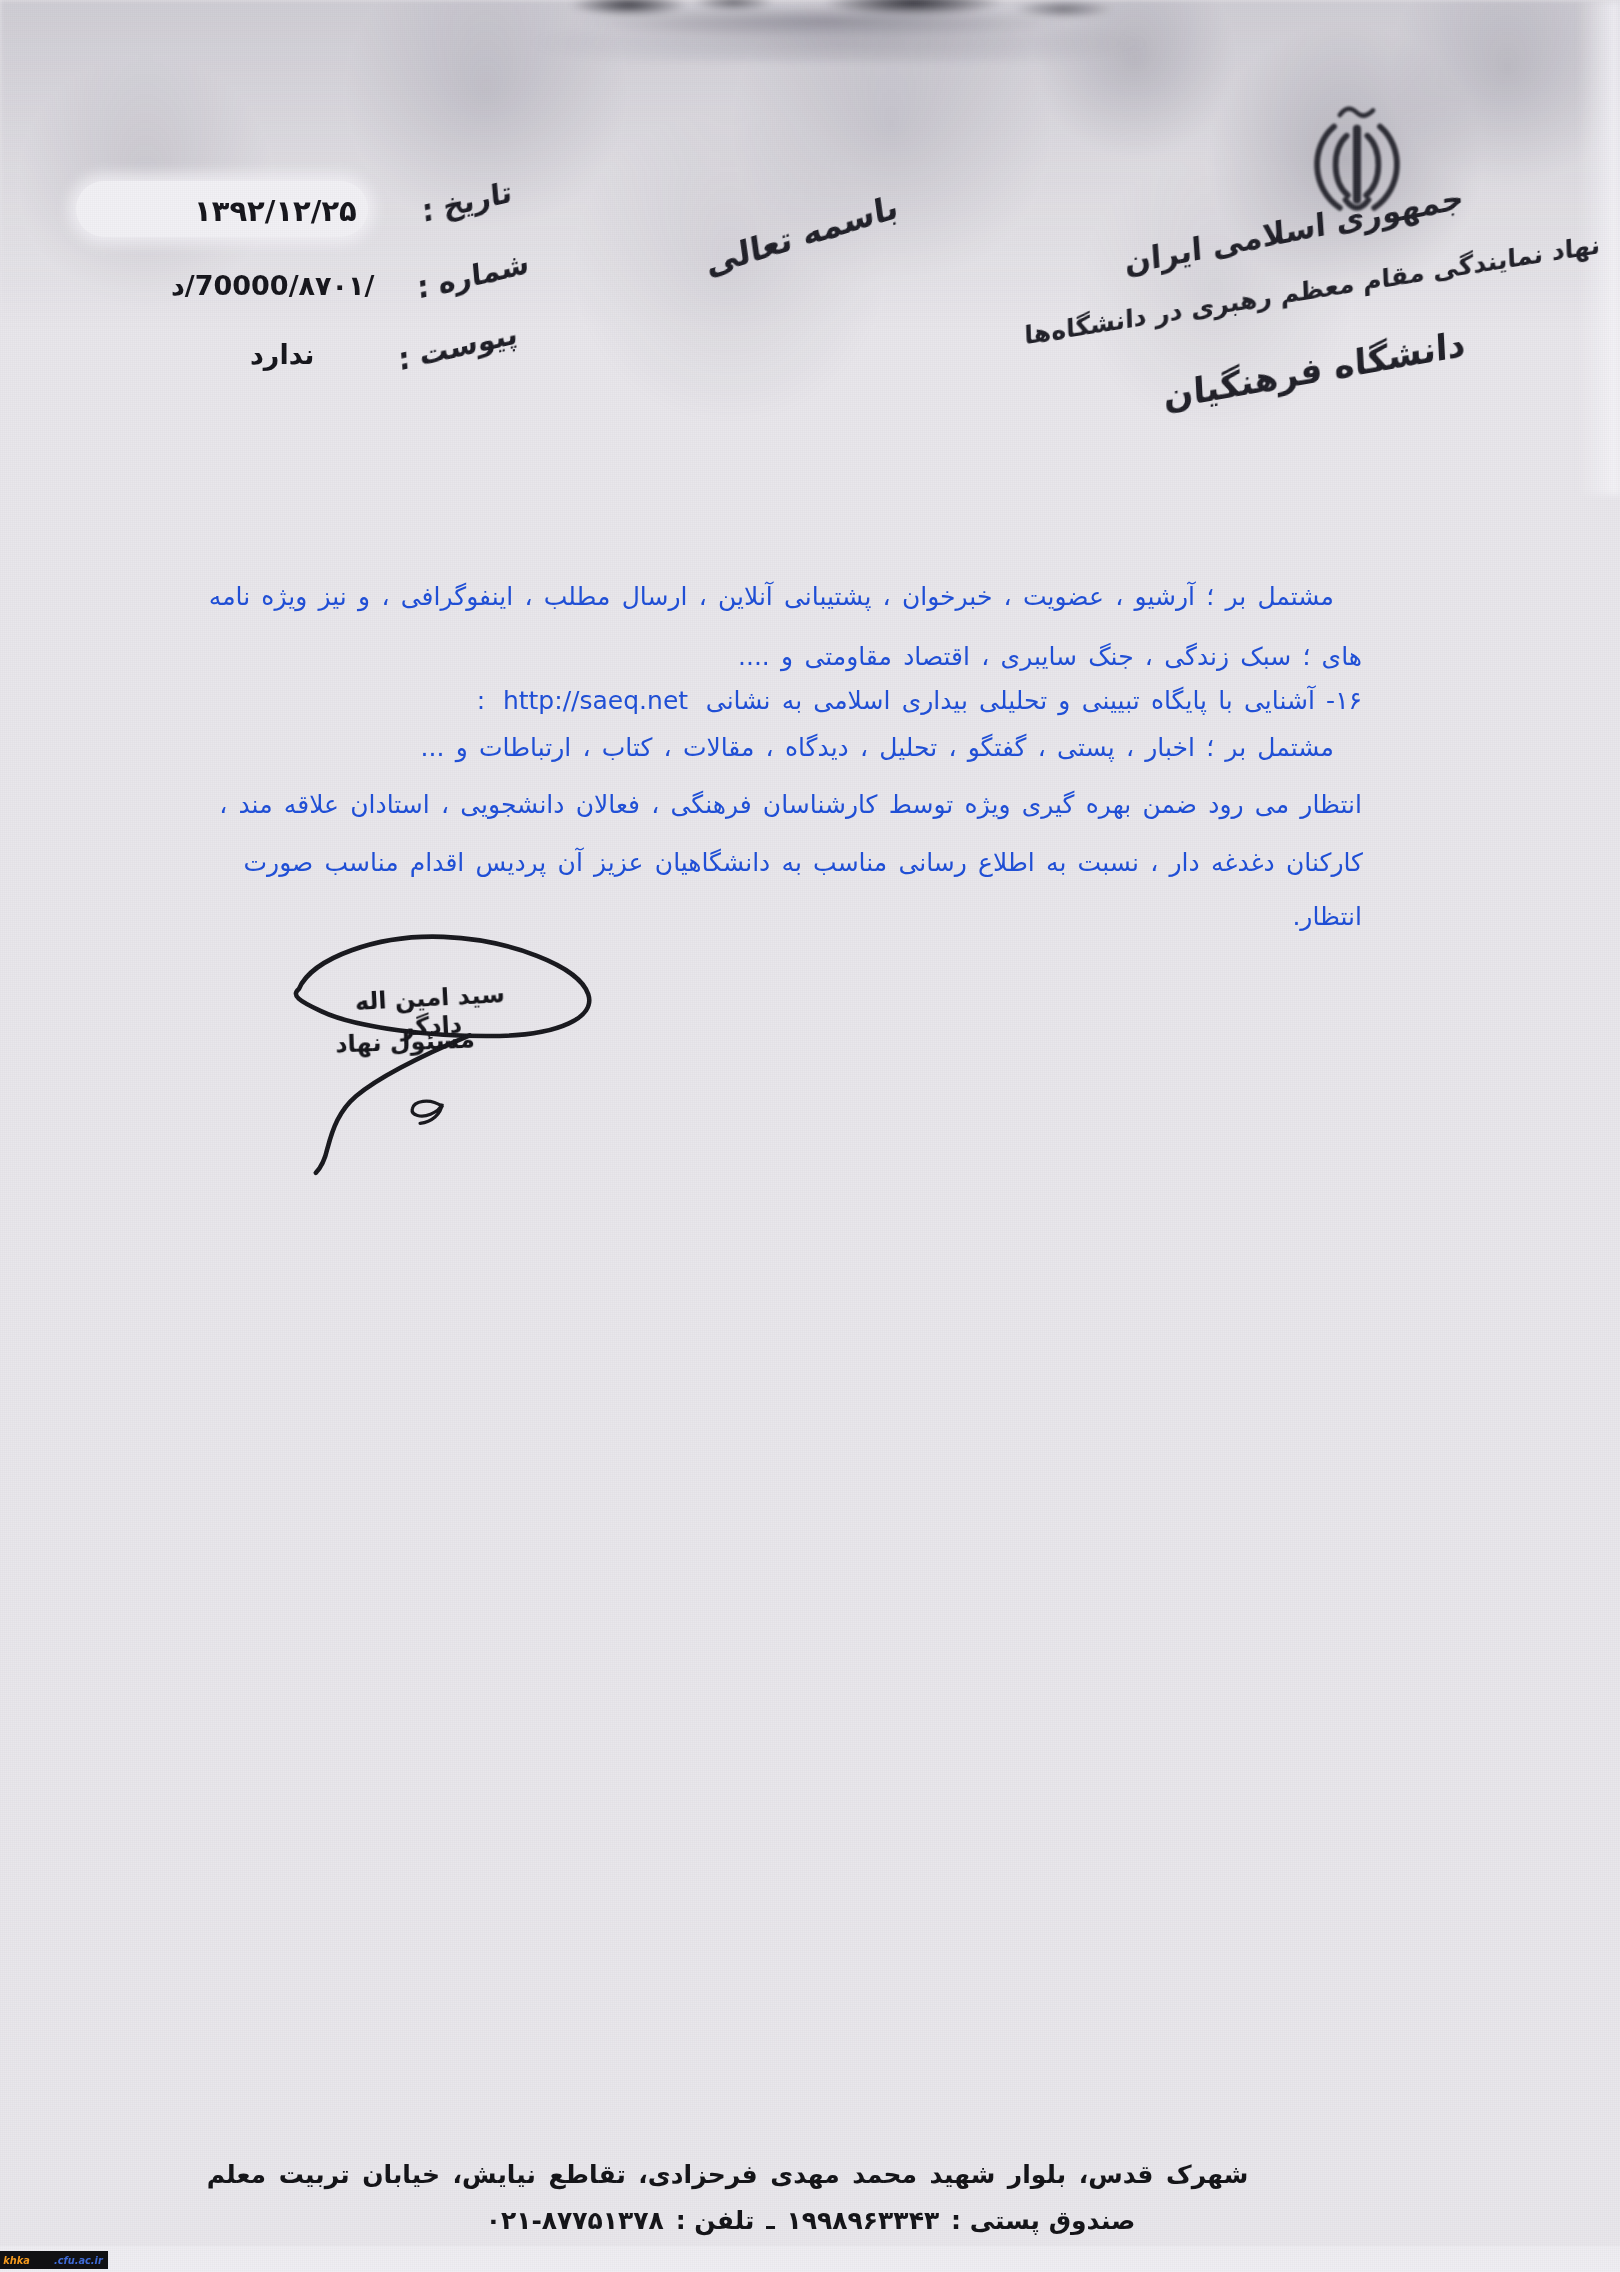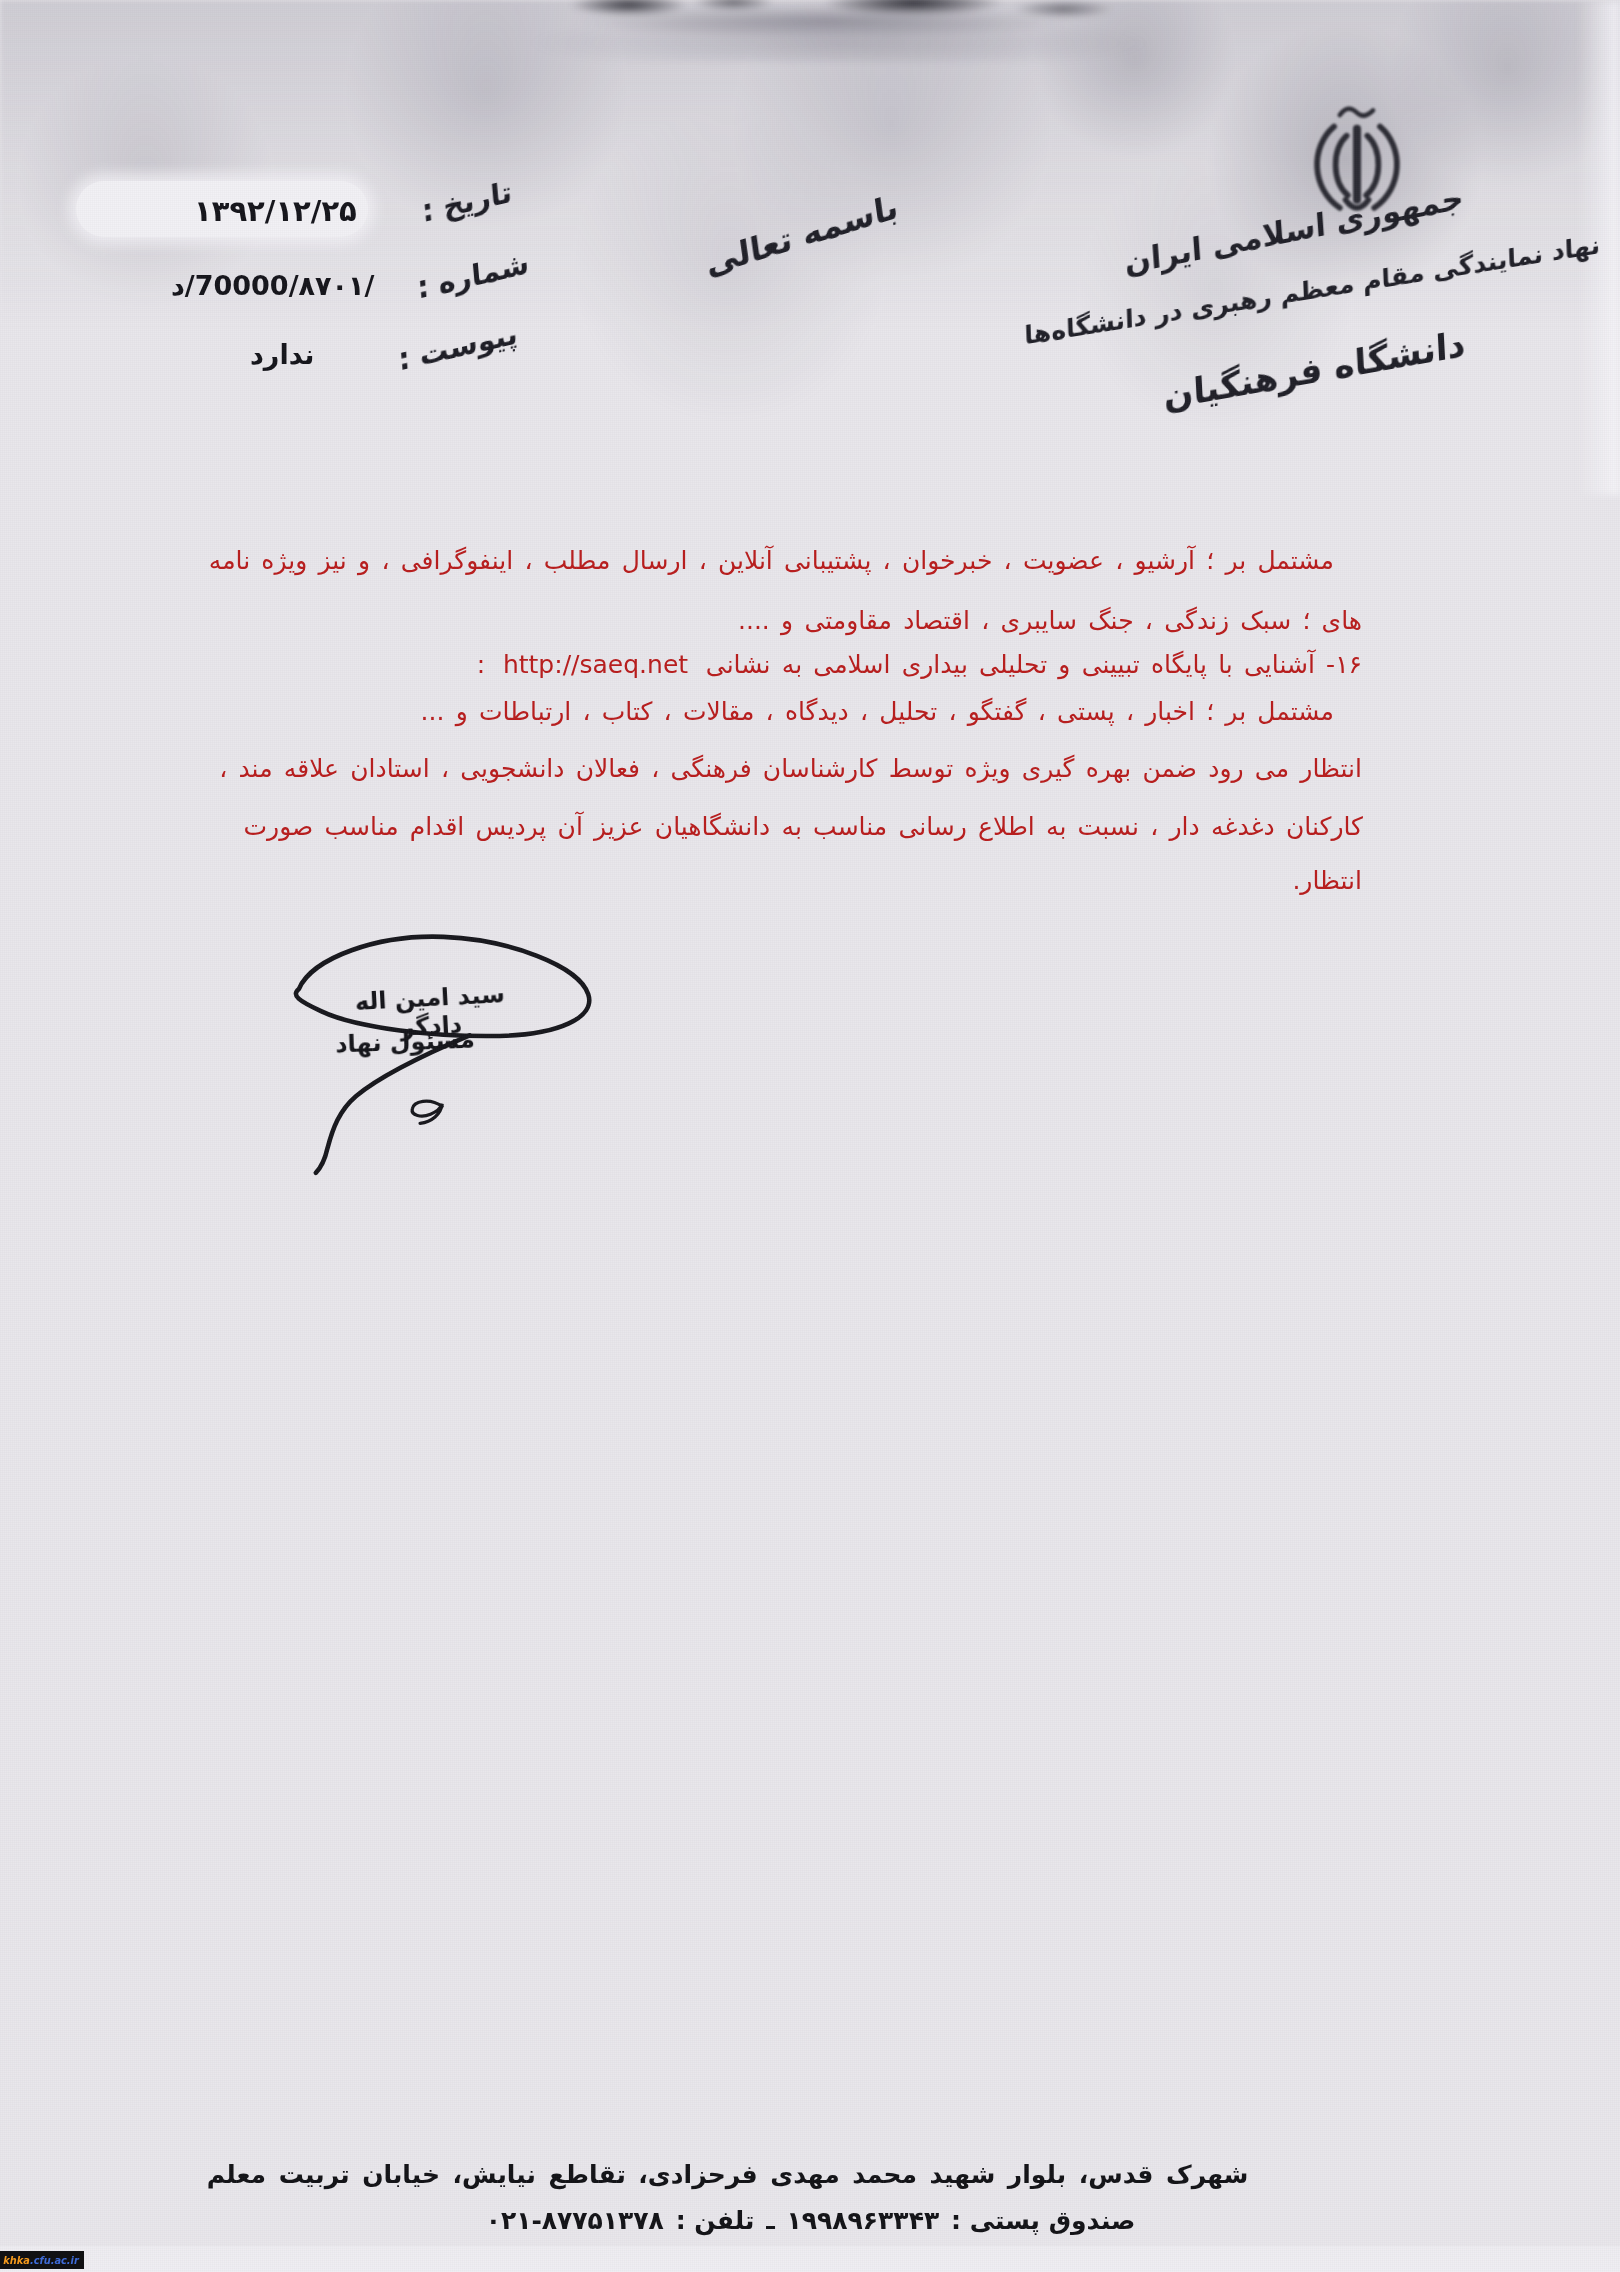--- a/index.html
+++ b/index.html
@@ -62,21 +62,21 @@
   .meta-value{position:absolute;z-index:5;color:#14141a;font-weight:bold;white-space:nowrap;filter:blur(0.2px);}
   .ltr{direction:ltr;unicode-bidi:bidi-override;}
   .lbl-date{left:421px;top:185px;}
   .val-date{left:194px;top:194px;font-size:29px;}
   .lbl-num{left:416px;top:259px;}
   .val-num{left:171px;top:270px;font-size:27px;}
   .lbl-att{left:397px;top:330px;}
   .val-att{left:250px;top:339px;font-size:27px;direction:rtl;}
   
   .bline{position:absolute;z-index:5;direction:rtl;text-align:center;white-space:nowrap;
-         font-size:25px;color:#b91c1c;word-spacing:3.3px;filter:blur(0.2px);}
+         font-size:25px;color:#1d4ed8;word-spacing:3.3px;filter:blur(0.2px);margin-top:36px;}
   .l1{right:287px;top:546px;}
   .l2{right:259px;top:606px;}
   .l3{right:259px;top:650px;}
   .l4{right:287px;top:697px;}
   .l5{right:259px;top:754px;}
   .l6{right:258px;top:812px;}
   .l7{right:259px;top:866px;}
   .l3 .url{margin:0 6.5px;direction:ltr;unicode-bidi:embed;}
   
   .sig-svg{position:absolute;left:248px;top:925px;width:365px;height:261px;z-index:5;filter:blur(0.4px);}
@@ -86,21 +86,21 @@
              font-size:24px;font-weight:bold;color:#141419;transform:rotate(-2deg);filter:blur(0.3px);}
   
   .footer-line1{position:absolute;left:0;top:2160px;width:1455px;z-index:5;direction:rtl;text-align:center;
                 font-size:25px;font-weight:bold;color:#121216;word-spacing:3.9px;filter:blur(0.3px);}
   .footer-line2{position:absolute;left:0;top:2206px;width:1621px;z-index:5;direction:rtl;display:flex;
                 justify-content:center;align-items:baseline;font-size:25px;font-weight:bold;color:#121216;
                 filter:blur(0.3px);}
   .footer-line2 span{margin:0 5.9px;white-space:nowrap;}
   .wm{position:absolute;left:0;top:2251px;height:18px;z-index:9;background:#111113;display:flex;
       align-items:center;padding:0 5.2px 0 3.3px;font-size:9.8px;font-style:italic;font-weight:bold;
-      font-family:"DejaVu Sans",sans-serif;}
+      font-family:"DejaVu Sans",sans-serif;gap:24px;}
   .wm .p1{color:#f59a1e;}
   .wm .p2{color:#3f6bd6;font-style:italic;}
 </style>
 </head>
 <body>
 
 <div class="header-clouds"></div>
 <div class="top-smudge"></div>
 <div class="right-edge-light"></div>
 <div class="bottom-band"></div>

